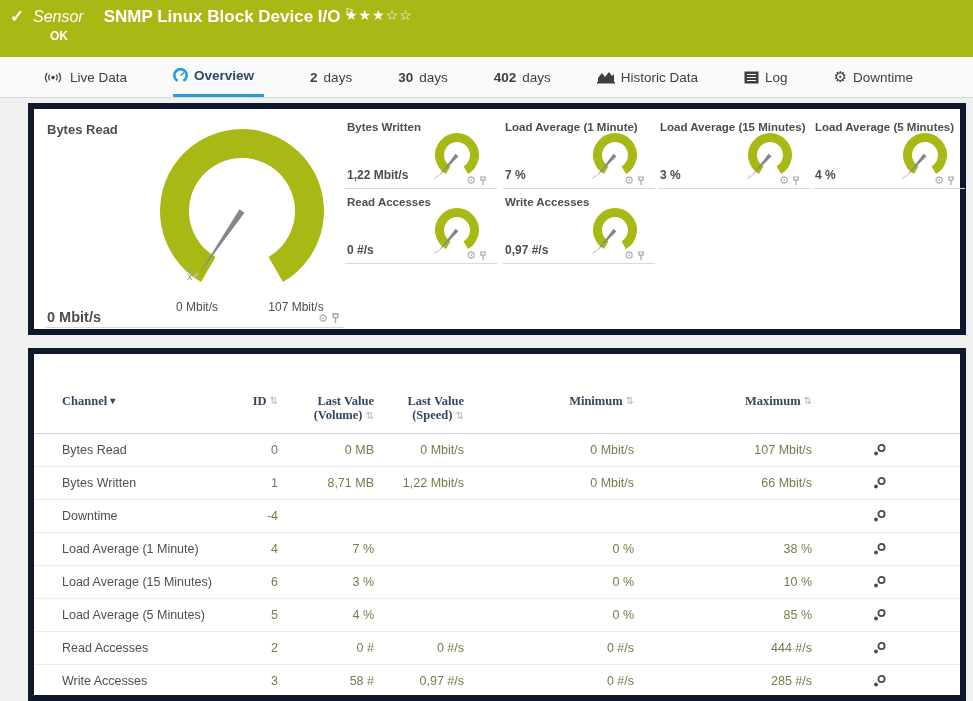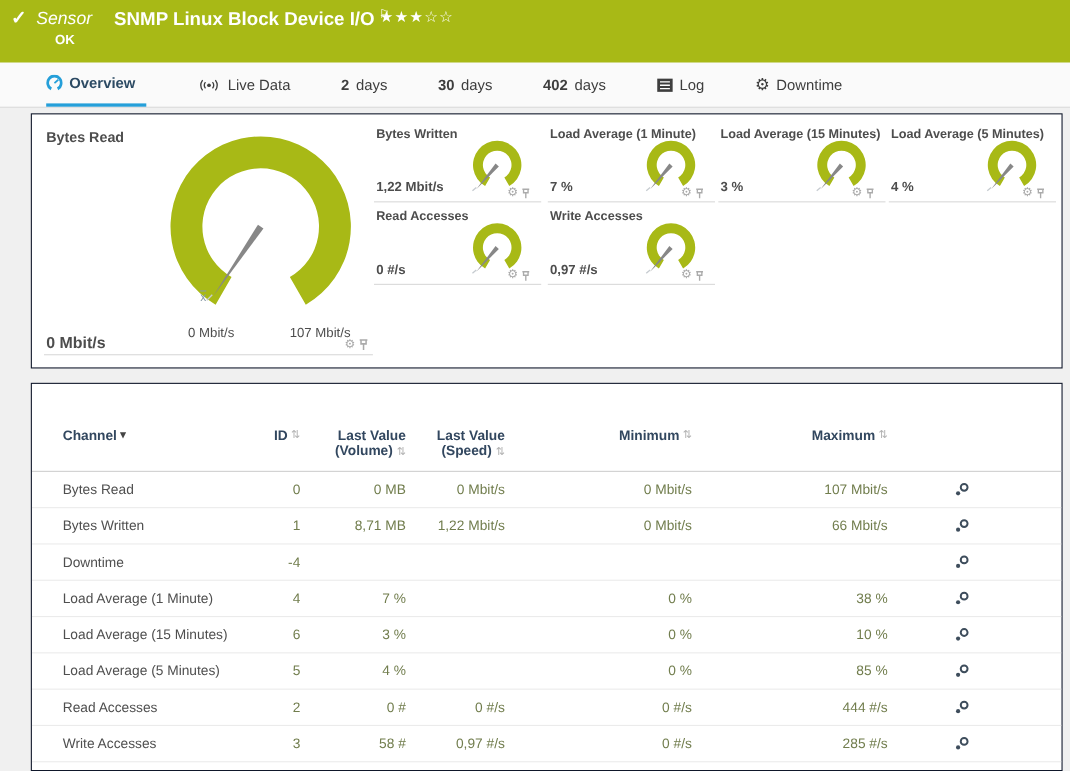--- a/index.html
+++ b/index.html
@@ -20,21 +20,21 @@
   .tabbar { position:absolute; left:0; top:57px; width:973px; height:41px; background:#fafafa;
     border-bottom:1px solid #d9d9d9; display:flex; align-items:stretch; padding-left:42px; }
   .tab { display:flex; align-items:center; gap:6px; font-size:13.5px; color:#3e3e3e;
     margin-right:46px; cursor:pointer; white-space:nowrap; position:relative; }
   .tab .num { font-weight:bold; }
   .tab.active { color:#2c4a63; font-weight:bold; border-bottom:3px solid #259fd9; padding-right:10px; }
   .tab .gearglyph { font-size:15px; }
   .tabicon { display:inline-block; }
 
   
-  .panel { position:absolute; background:#fff; border:1px solid #0f172a; }
+  .panel { position:absolute; background:#fff; border:6px solid #0f172a; }
   #panel-gauges { left:28px; top:103px; width:938px; height:232px; }
   #panel-table  { left:28px; top:348px; width:938px; height:353px; overflow:hidden; }
 
   
   .tile { position:absolute; border-bottom:1px solid #d9d9d9; }
   .tile .ttitle { position:absolute; left:2px; top:3px; font-size:12.5px; font-weight:bold; color:#4d4d4d; white-space:nowrap; }
   .tile .tvalue { position:absolute; left:2px; bottom:4px; font-size:12.5px; font-weight:bold; color:#4d4d4d; white-space:nowrap; }
   .tile .tileicons { position:absolute; display:flex; align-items:center; gap:3px; color:#ababab; }
   .tile .tileicons .gearglyph { font-size:11px; line-height:11px; }
 
@@ -56,21 +56,21 @@
   .arc { fill:#a8b916; }
   .needle { fill:#878787; }
   .tick { stroke:#c6cbd0; stroke-width:1.2; fill:none; }
 
   
   .ctable { position:absolute; left:0; top:28px; width:936px; }
   .trow, .thead { display:grid;
     grid-template-columns:188px 28px 96px 90px 170px 178px 1fr;
     padding-left:28px; padding-right:24px; align-items:center; }
   .thead { height:52px; border-bottom:1px solid #cfcfcf; align-items:start; padding-top:12px;
-    color:#32475f; font-size:12.5px; font-weight:bold; }
+    color:#32475f; font-size:12.5px; font-weight:bold;font-family:Liberation Serif, serif; }
   .thead .hcell { display:flex; justify-content:flex-end; gap:3px; line-height:14px; }
   .thead .hcell.left { justify-content:flex-start; }
   .thead .h2 { text-align:right; }
   .sorticon { color:#b3b3b3; font-size:10px; font-weight:normal; }
   .sortactive { color:#444; font-size:10px; }
   .trow { height:33px; border-bottom:1px solid #ebebeb; font-size:12.5px; }
   .trow .ch { color:#4f4f4f; }
   .trow .num { text-align:right; color:#717d4d; }
   .trow .act { display:flex; justify-content:center; }
   .chan-settings { cursor:pointer; }
@@ -81,45 +81,52 @@
 <div class="topbar">
   <span class="check">✓</span>
   <div class="titleline">
     <span class="kind">Sensor</span><span class="name">SNMP Linux Block Device I/O</span><span class="flag">⚐</span>
   </div>
   <span class="stars">★★★☆☆</span>
   <div class="status">OK</div>
 </div>
 
 <div class="tabbar">
+  <div class="tab">
+    <svg class="tabicon" width="22" height="15" viewBox="0 0 22 15">
+      <circle cx="11" cy="7.5" r="1.7" fill="#3e3e3e"></circle>
+      <path d="M7.8,4.7 a4.5,4.5 0 0 0 0,5.6 M5.2,2.8 a8,8 0 0 0 0,9.4 M14.2,4.7 a4.5,4.5 0 0 1 0,5.6 M16.8,2.8 a8,8 0 0 1 0,9.4" fill="none" stroke="#3e3e3e" stroke-width="1.2"></path>
+    </svg>
+    <span>Live Data</span>
+  </div>
   <div class="tab active">
     <svg class="tabicon" width="15" height="15" viewBox="0 0 15 15">
       <path d="M4.6,12.8 A6.2,6.2 0 1 1 10.4,12.8" fill="none" stroke="#259fd9" stroke-width="2.6"></path>
       <path d="M7.5,7.5 L11,4.5" stroke="#259fd9" stroke-width="1.6"></path>
     </svg>
     <span>Overview</span>
   </div>
   <div class="tab">
-    <svg class="tabicon" width="22" height="15" viewBox="0 0 22 15">
-      <circle cx="11" cy="7.5" r="1.7" fill="#3e3e3e"></circle>
-      <path d="M7.8,4.7 a4.5,4.5 0 0 0 0,5.6 M5.2,2.8 a8,8 0 0 0 0,9.4 M14.2,4.7 a4.5,4.5 0 0 1 0,5.6 M16.8,2.8 a8,8 0 0 1 0,9.4" fill="none" stroke="#3e3e3e" stroke-width="1.2"></path>
-    </svg>
-    <span>Live Data</span>
-  </div>
-  <div class="tab">
     <span class="num">2</span>
     <span>days</span>
   </div>
   <div class="tab">
     <span class="num">30</span>
     <span>days</span>
   </div>
   <div class="tab">
     <span class="num">402</span>
     <span>days</span>
+  </div>
+  <div class="tab">
+    <svg class="tabicon" width="18" height="14" viewBox="0 0 18 14">
+      <polygon points="1,13 1,8 5,3 8,7 12,2 15,6 17,4 17,13" fill="#3e3e3e"></polygon>
+      <rect x="0" y="12" width="18" height="1.5" fill="#3e3e3e"></rect>
+    </svg>
+    <span>Historic Data</span>
   </div>
   <div class="tab">
     <svg class="tabicon" width="15" height="13" viewBox="0 0 15 13">
       <rect x="0.5" y="0.5" width="14" height="12" fill="#3e3e3e"></rect>
       <path d="M3,3.5 h9 M3,6.5 h9 M3,9.5 h9" stroke="#fff" stroke-width="1.2"></path>
     </svg>
     <span>Log</span>
   </div>
   <div class="tab">
     <span class="gearglyph">⚙</span>

